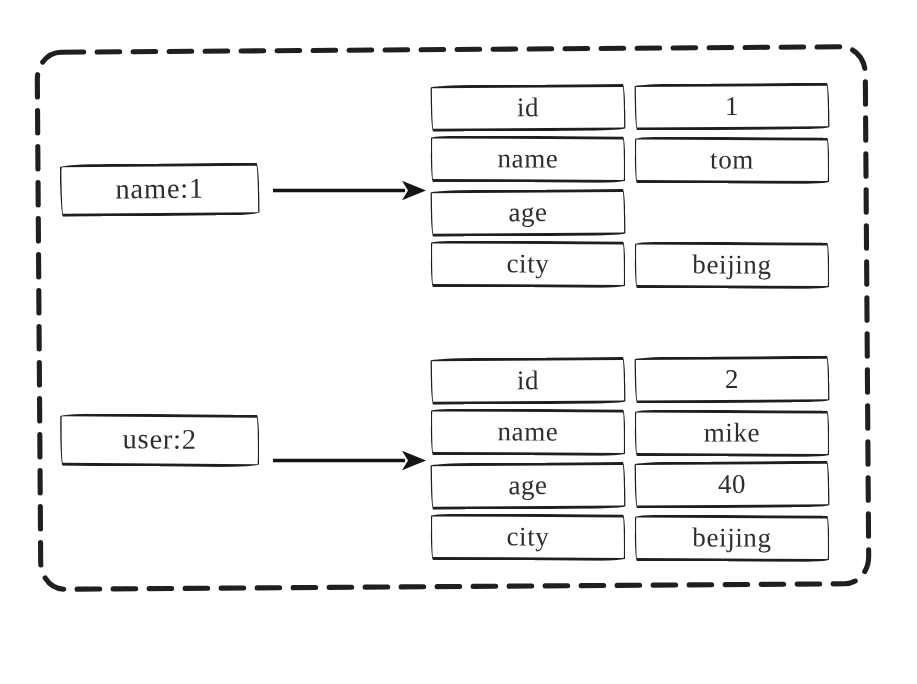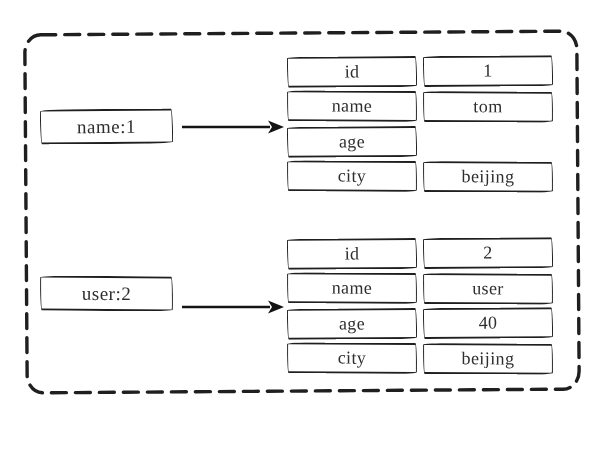--- a/index.html
+++ b/index.html
@@ -122,21 +122,21 @@
     <polygon points="88,2.5 104,9 88,15.5 92,9" fill="#141414"></polygon>
   </svg>
 
   <div class="hash-table t2">
     <div class="row">
       <div class="cell sketch-box">id</div>
       <div class="cell sketch-box">2</div>
     </div>
     <div class="row">
       <div class="cell sketch-box">name</div>
-      <div class="cell sketch-box">user</div>
+      <div class="cell sketch-box">mike</div>
     </div>
     <div class="row">
       <div class="cell sketch-box">age</div>
       <div class="cell sketch-box">40</div>
     </div>
     <div class="row">
       <div class="cell sketch-box">city</div>
       <div class="cell sketch-box">beijing</div>
     </div>
   </div>

